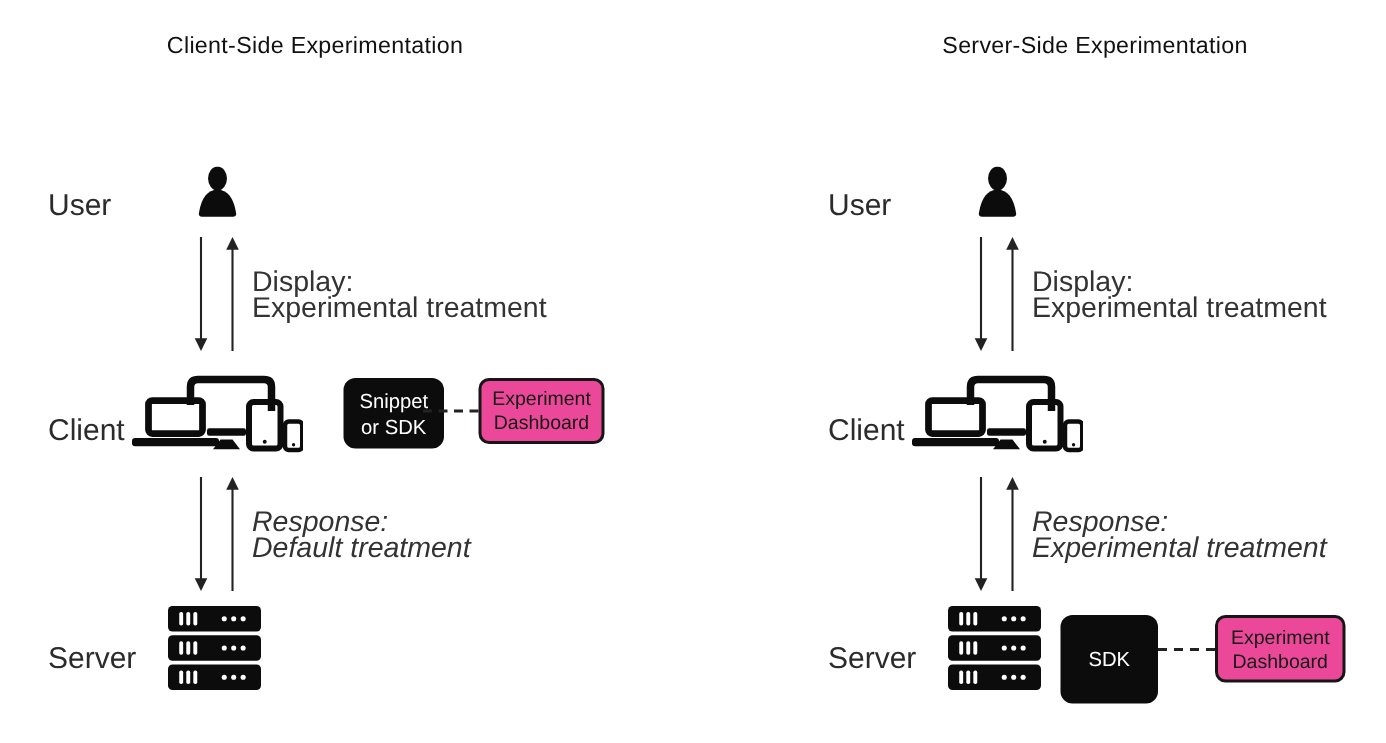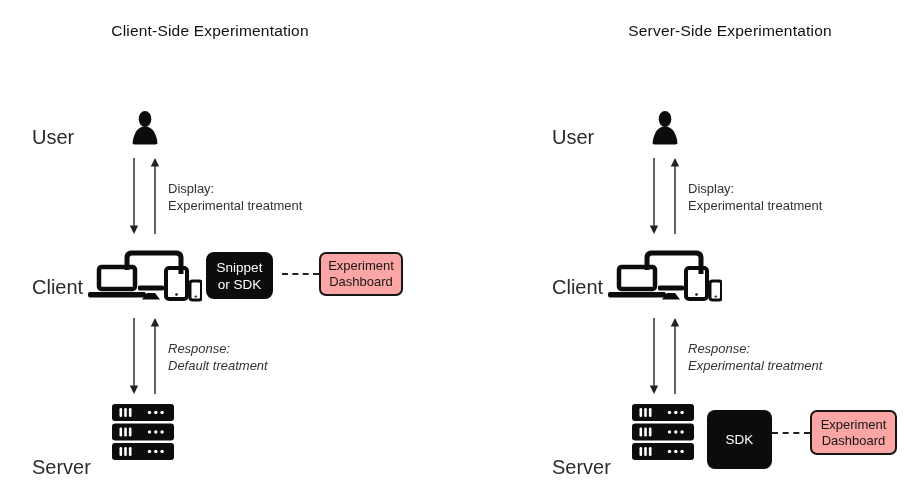--- a/index.html
+++ b/index.html
@@ -10,47 +10,47 @@
   .panel { position:absolute; top:0; width:420px; height:495px; }
   .panel-left  { left:0; }
   .panel-right { left:520px; }
 
   .title { position:absolute; top:22px; left:0; width:420px; text-align:center;
            font-size:15.5px; font-weight:400; color:#111; letter-spacing:.2px; }
 
   .row-label { position:absolute; font-size:20px; color:#2b2b2b; }
   .user-label   { left:32px; top:126px; }
   .client-label { left:32px; top:276px; }
-  .server-label { left:32px; top:428px;margin-top:28px; }
+  .server-label { left:32px; top:428px; }
 
   .user-icon    { position:absolute; left:130px; top:111px; width:30px;  height:36px; }
   .devices-icon { position:absolute; left:86px;  top:247px; width:116px; height:56px; }
   .server-icon  { position:absolute; left:112px; top:404px; width:62px;  height:58px; }
 
   .flow-arrows { position:absolute; left:125px; width:40px; height:76px; }
   .flow1 { top:158px; }
   .flow2 { top:318px; }
 
-  .flow-text { position:absolute; left:168px; font-size:13px; color:#333; line-height:17px; }
+  .flow-text { position:absolute; left:168px; font-size:19px; color:#333; line-height:17px; }
   .flow1-text { top:180px; }
   .flow2-text { top:340px;font-style:italic; }
   .flow-text span { display:block; }
 
   .black-box { position:absolute; background:#0c0c0c; border-radius:8px; color:#fff;
                display:flex; flex-direction:column; align-items:center; justify-content:center;
                font-size:13.5px; line-height:17px; text-align:center; }
   .bb-line:empty { display:none; }
-  .black-box.pos-client { left:206px; top:252px; width:67px; height:47px; }
+  .black-box.pos-client { left:229px; top:252px; width:67px; height:47px; }
   .black-box.pos-server { left:187px; top:410px; width:65px; height:59px; }
 
   .connector { position:absolute; border-top:2px dashed #222; }
   .connector.pos-client { left:282px; top:273px; width:37px; }
   .connector.pos-server { left:252px; top:432px; width:38px; }
 
-  .dash-box { position:absolute; background:#fca5a5; border:2px solid #161616; border-radius:7px;
+  .dash-box { position:absolute; background:#ec4899; border:2px solid #161616; border-radius:7px;
               display:flex; flex-direction:column; align-items:center; justify-content:center;
               font-size:13px; line-height:16px; color:#161616; text-align:center; }
   .dash-box.pos-client { left:319px; top:252px; width:84px; height:44px; }
   .dash-box.pos-server { left:290px; top:410px; width:87px; height:45px; }
 
   .defs-svg { position:absolute; width:0; height:0; overflow:hidden; }
 </style>
 </head>
 <body>
 

